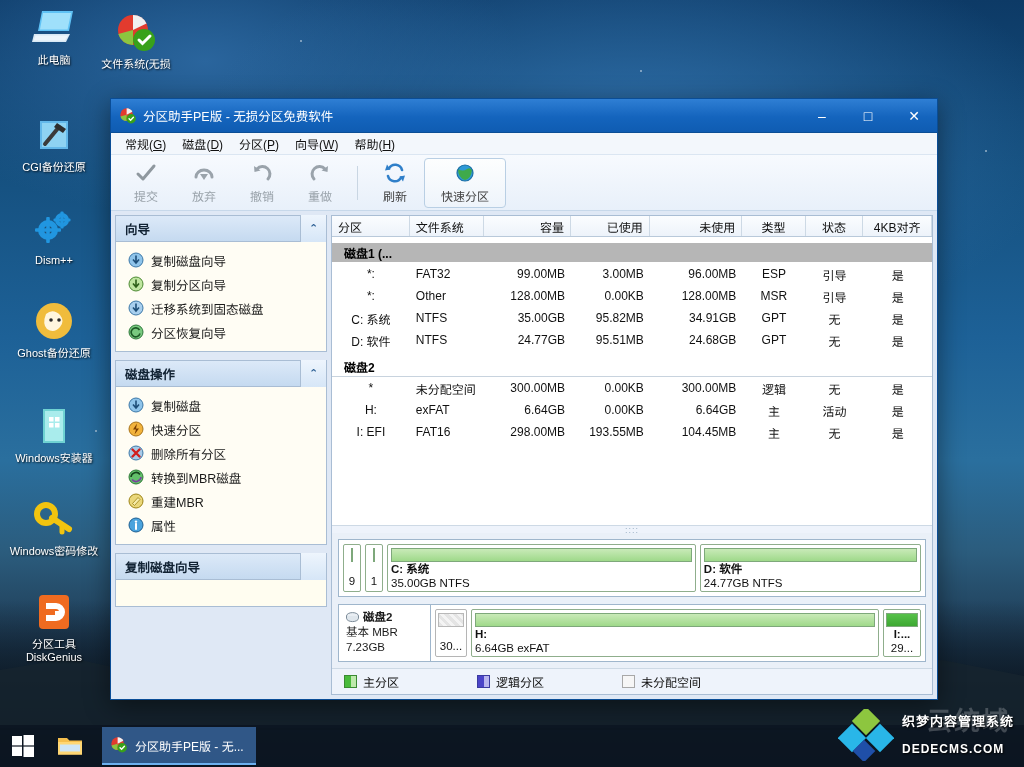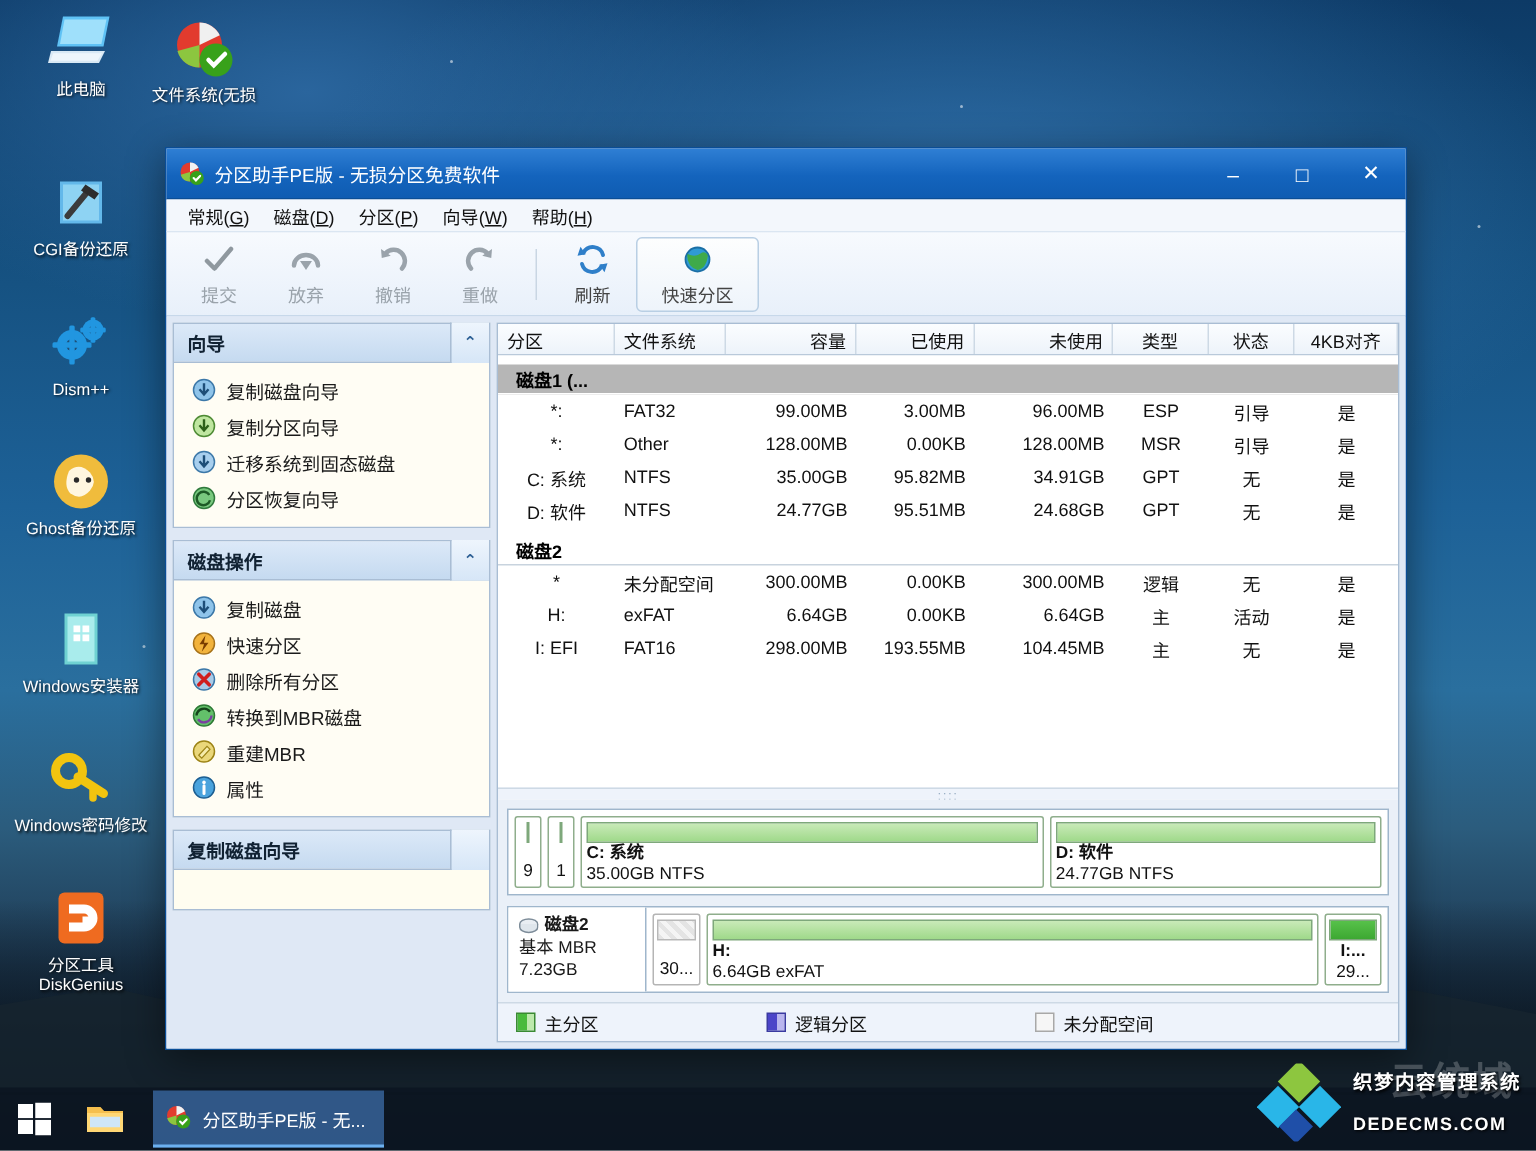--- a/index.html
+++ b/index.html
@@ -159,21 +159,21 @@
   .part .bar.full { background: linear-gradient(180deg,#57c14a,#3da832); }
   .part .bar.unalloc { border: 1px solid #b8b8b8;
       background: repeating-linear-gradient(45deg,#e4e4e4 0 3px,#f4f4f4 3px 6px); }
   .part .txt { font-size: 11.5px; color: #111; line-height: 14px; margin-top: auto; white-space: nowrap; overflow: hidden; }
   .part .txt b { display: block; font-size: 11.5px; }
   .part.unallocated { border-color: #b5b5b5; }
   .part.narrow { padding: 3px 2px; align-items: center; }
   .part.narrow .txt { text-align: center; }
 
   .legend { height: 26px; background: #eef3fb; border-top: 1px solid #cdd9e5;
-            display: flex; align-items: center; padding-left: 12px; gap: 112px; font-size: 12px; color: #111; }
+            display: flex; align-items: center; padding-left: 12px; gap: 78px; font-size: 12px; color: #111; }
   .legend .li { display: flex; align-items: center; gap: 6px; }
   .sw { width: 13px; height: 13px; border: 1px solid #7b7b7b; }
   .sw.primary { border-color: #3a8a33; background: linear-gradient(90deg,#49bb3c 0 6px,#bde9ac 6px 100%); }
   .sw.logical { border-color: #3a3aa0; background: linear-gradient(90deg,#4b44c8 0 6px,#b9b5ee 6px 100%); }
   .sw.unalloc { border-color: #a8a8a8; background: #f6f6f6; }
 
   
   .taskbar {
     position: absolute; left: 0; bottom: 0; width: 1024px; height: 42px;
     background: rgba(12,22,34,.92);

